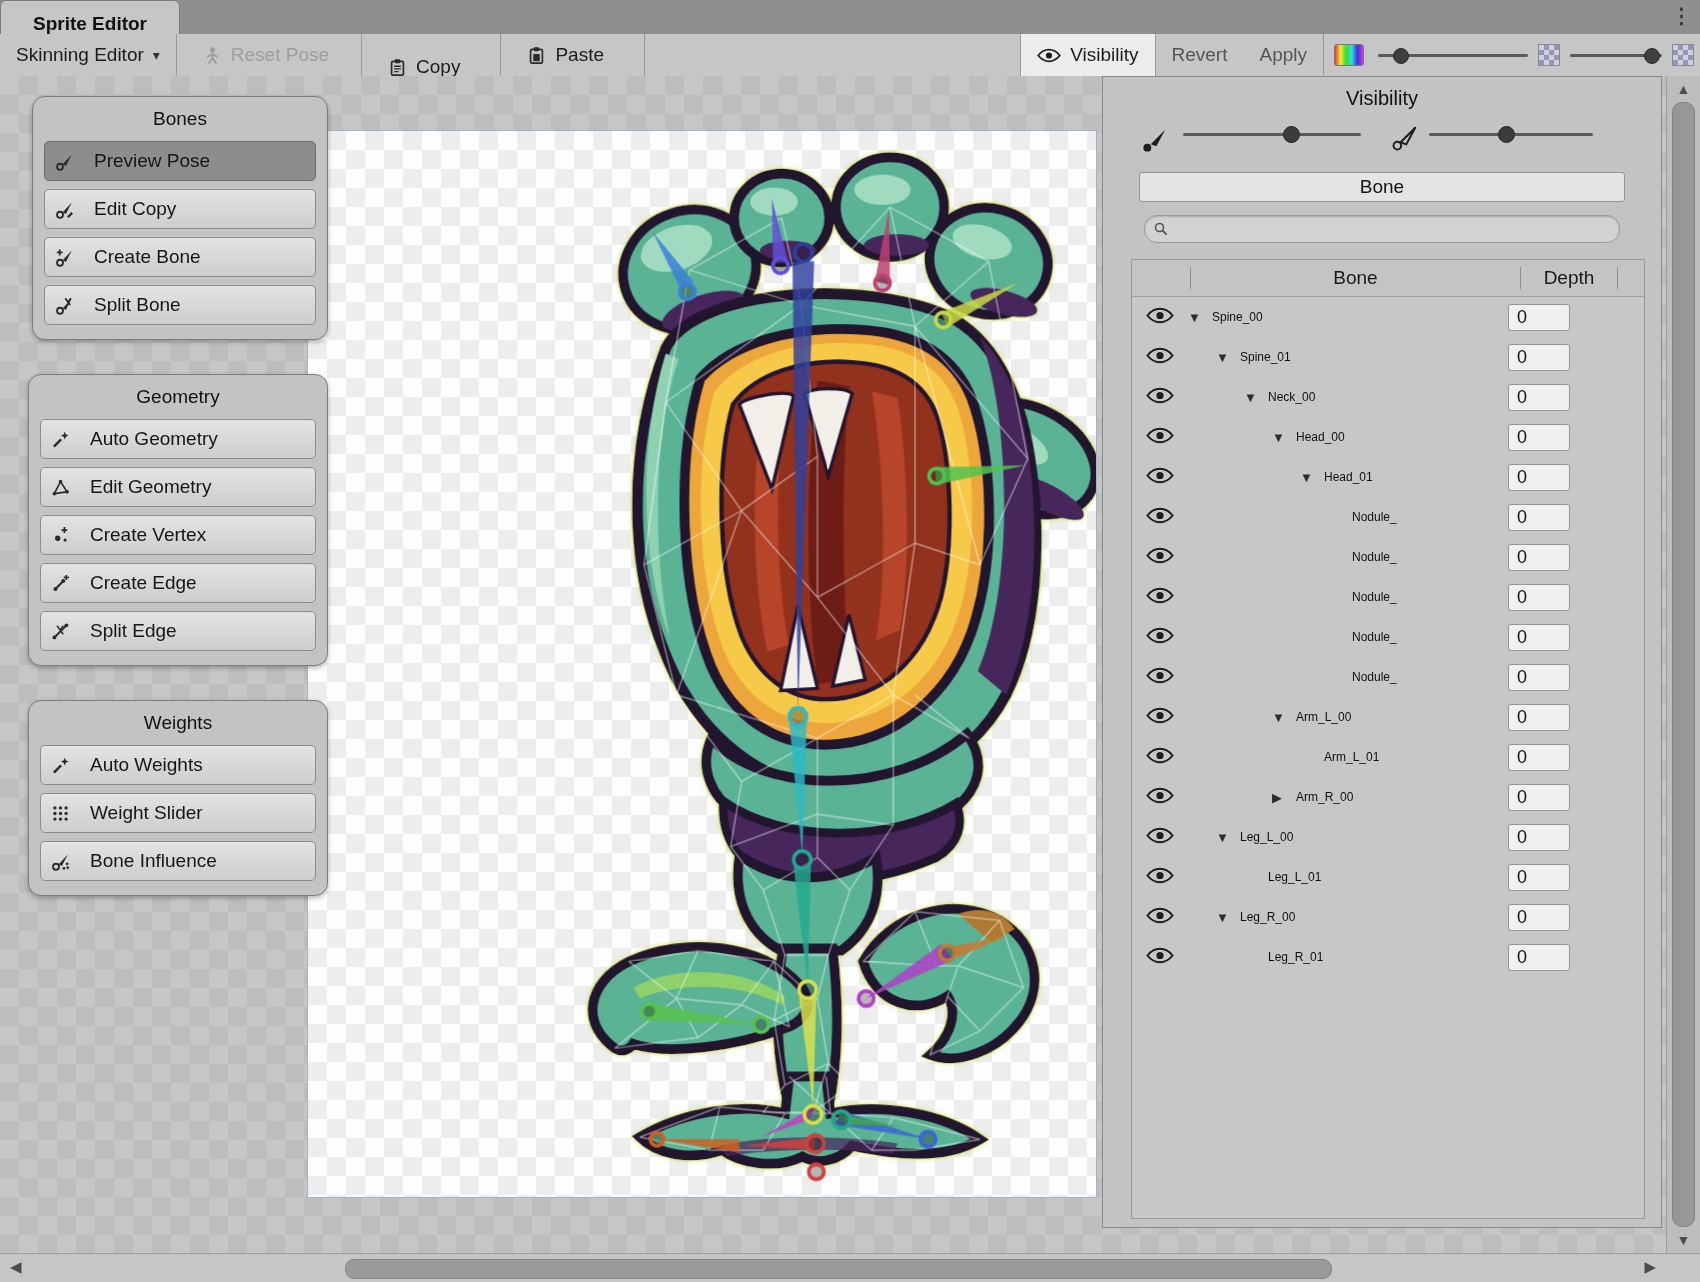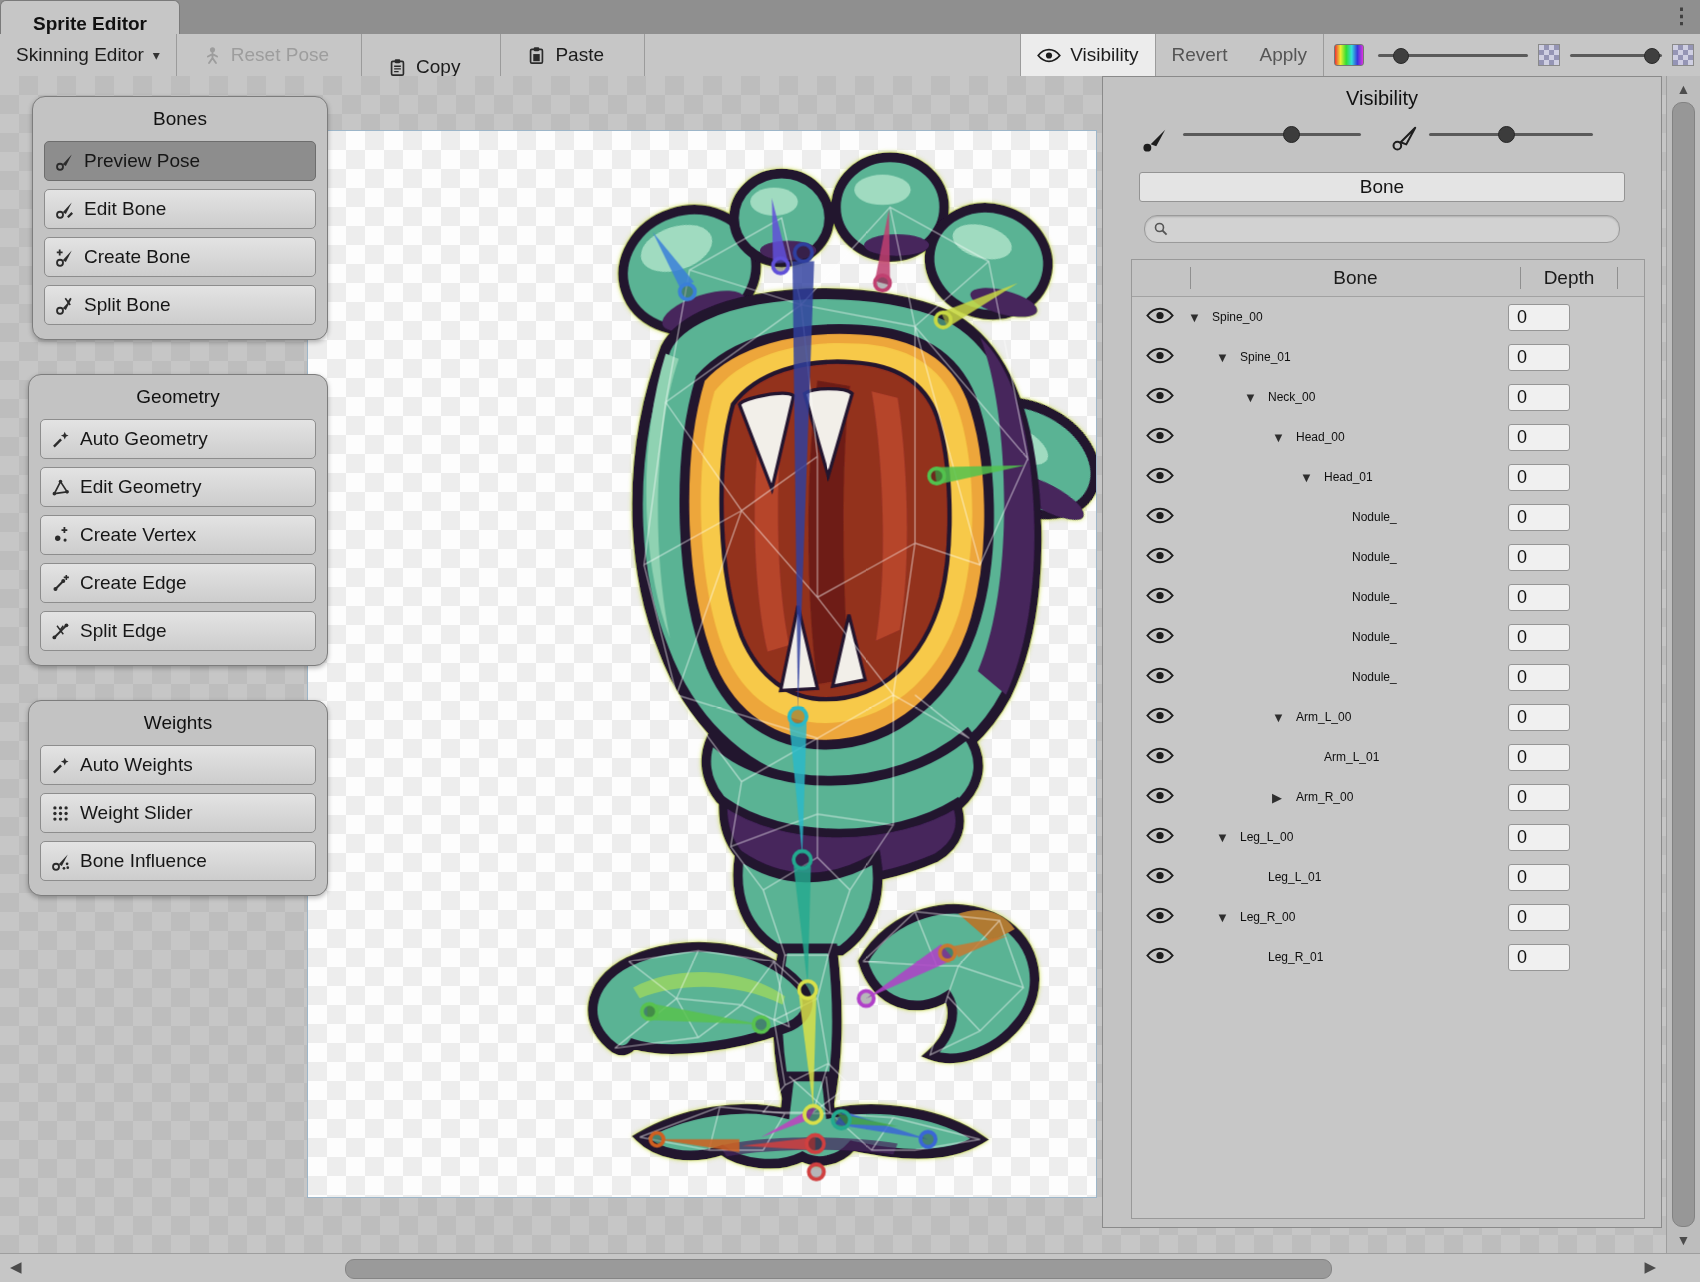--- a/index.html
+++ b/index.html
@@ -47,21 +47,21 @@
           background-image:linear-gradient(45deg,#ededed 25%,transparent 25%,transparent 75%,#ededed 75%),
                            linear-gradient(45deg,#ededed 25%,transparent 25%,transparent 75%,#ededed 75%);
           background-position:0 0,19px 19px;background-size:38px 38px;
           border:1px solid #9db6c9;}
   .sprite-rect svg{width:100%;height:100%;display:block;}
 
   
   .panel{background:#c3c3c3;border:1px solid #7d7d7d;border-radius:13px;
          box-shadow:0 2px 5px rgba(0,0,0,.28);padding:6px 11px 6px;}
   .panel-title{text-align:center;font-size:19px;margin:5px 0 11px;color:#111;}
-  .tool-btn{display:flex;align-items:center;gap:10px;width:100%;height:40px;margin-bottom:8px;
+  .tool-btn{display:flex;align-items:center;gap:20px;width:100%;height:40px;margin-bottom:8px;
             border:1px solid #8d8d8d;border-radius:5px;background:linear-gradient(#e3e3e3,#cdcdcd);
             font-size:19px;font-family:inherit;color:#161616;padding:0 0 0 10px;cursor:default;}
   .tool-btn.active{background:#8d8d8d;border-color:#6d6d6d;}
   .i17{width:19px;height:19px;flex:none;}
   #panel-bones{left:32px;top:96px;width:272px;}
   #panel-geometry{left:28px;top:374px;width:276px;}
   #panel-weights{left:28px;top:700px;width:276px;}
 
   
   .vis-panel{left:1102px;top:76px;width:560px;height:1152px;background:#c3c3c3;
@@ -323,21 +323,21 @@
     <svg class="i17" viewBox="0 0 17 17">
         <use href="#sym-bone"></use>
       </svg>
     <span>Preview Pose</span>
   </button>
   <button class="tool-btn">
     <svg class="i17" viewBox="0 0 17 17">
       <use href="#sym-bone"></use>
         <path d="M11.5 15.4 L15.4 11.5" stroke="#2b2b2b" stroke-width="2"></path>
     </svg>
-    <span>Edit Bone</span>
+    <span>Edit Copy</span>
   </button>
   <button class="tool-btn">
     <svg class="i17" viewBox="0 0 17 17">
       <use href="#sym-bone"></use>
         <path d="M1.6 4 h5.2 M4.2 1.4 v5.2" stroke="#2b2b2b" stroke-width="1.6"></path>
     </svg>
     <span>Create Bone</span>
   </button>
   <button class="tool-btn">
     <svg class="i17" viewBox="0 0 17 17">

